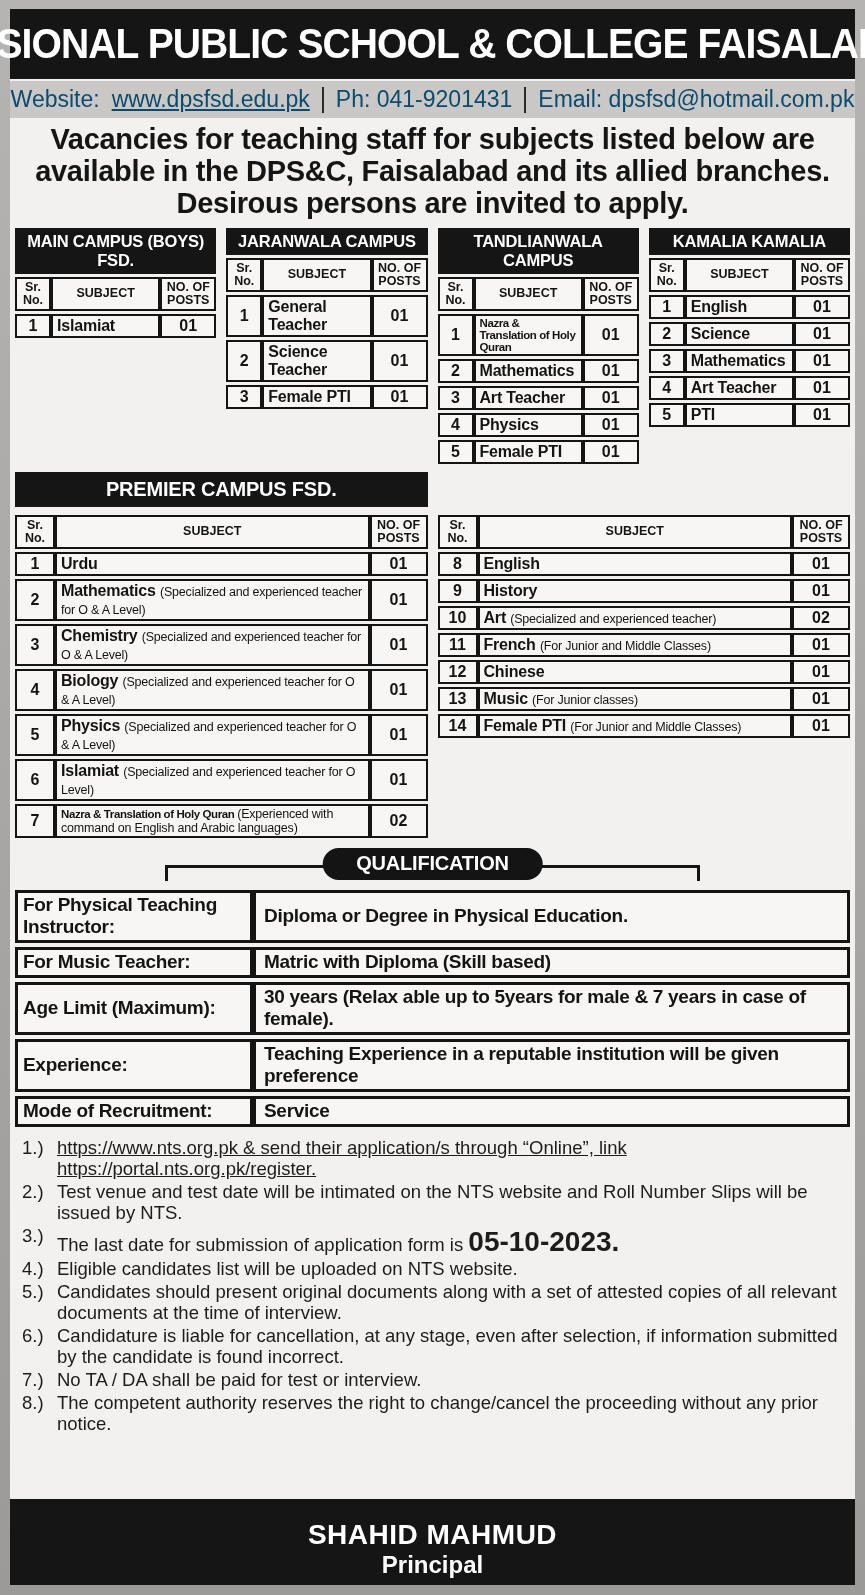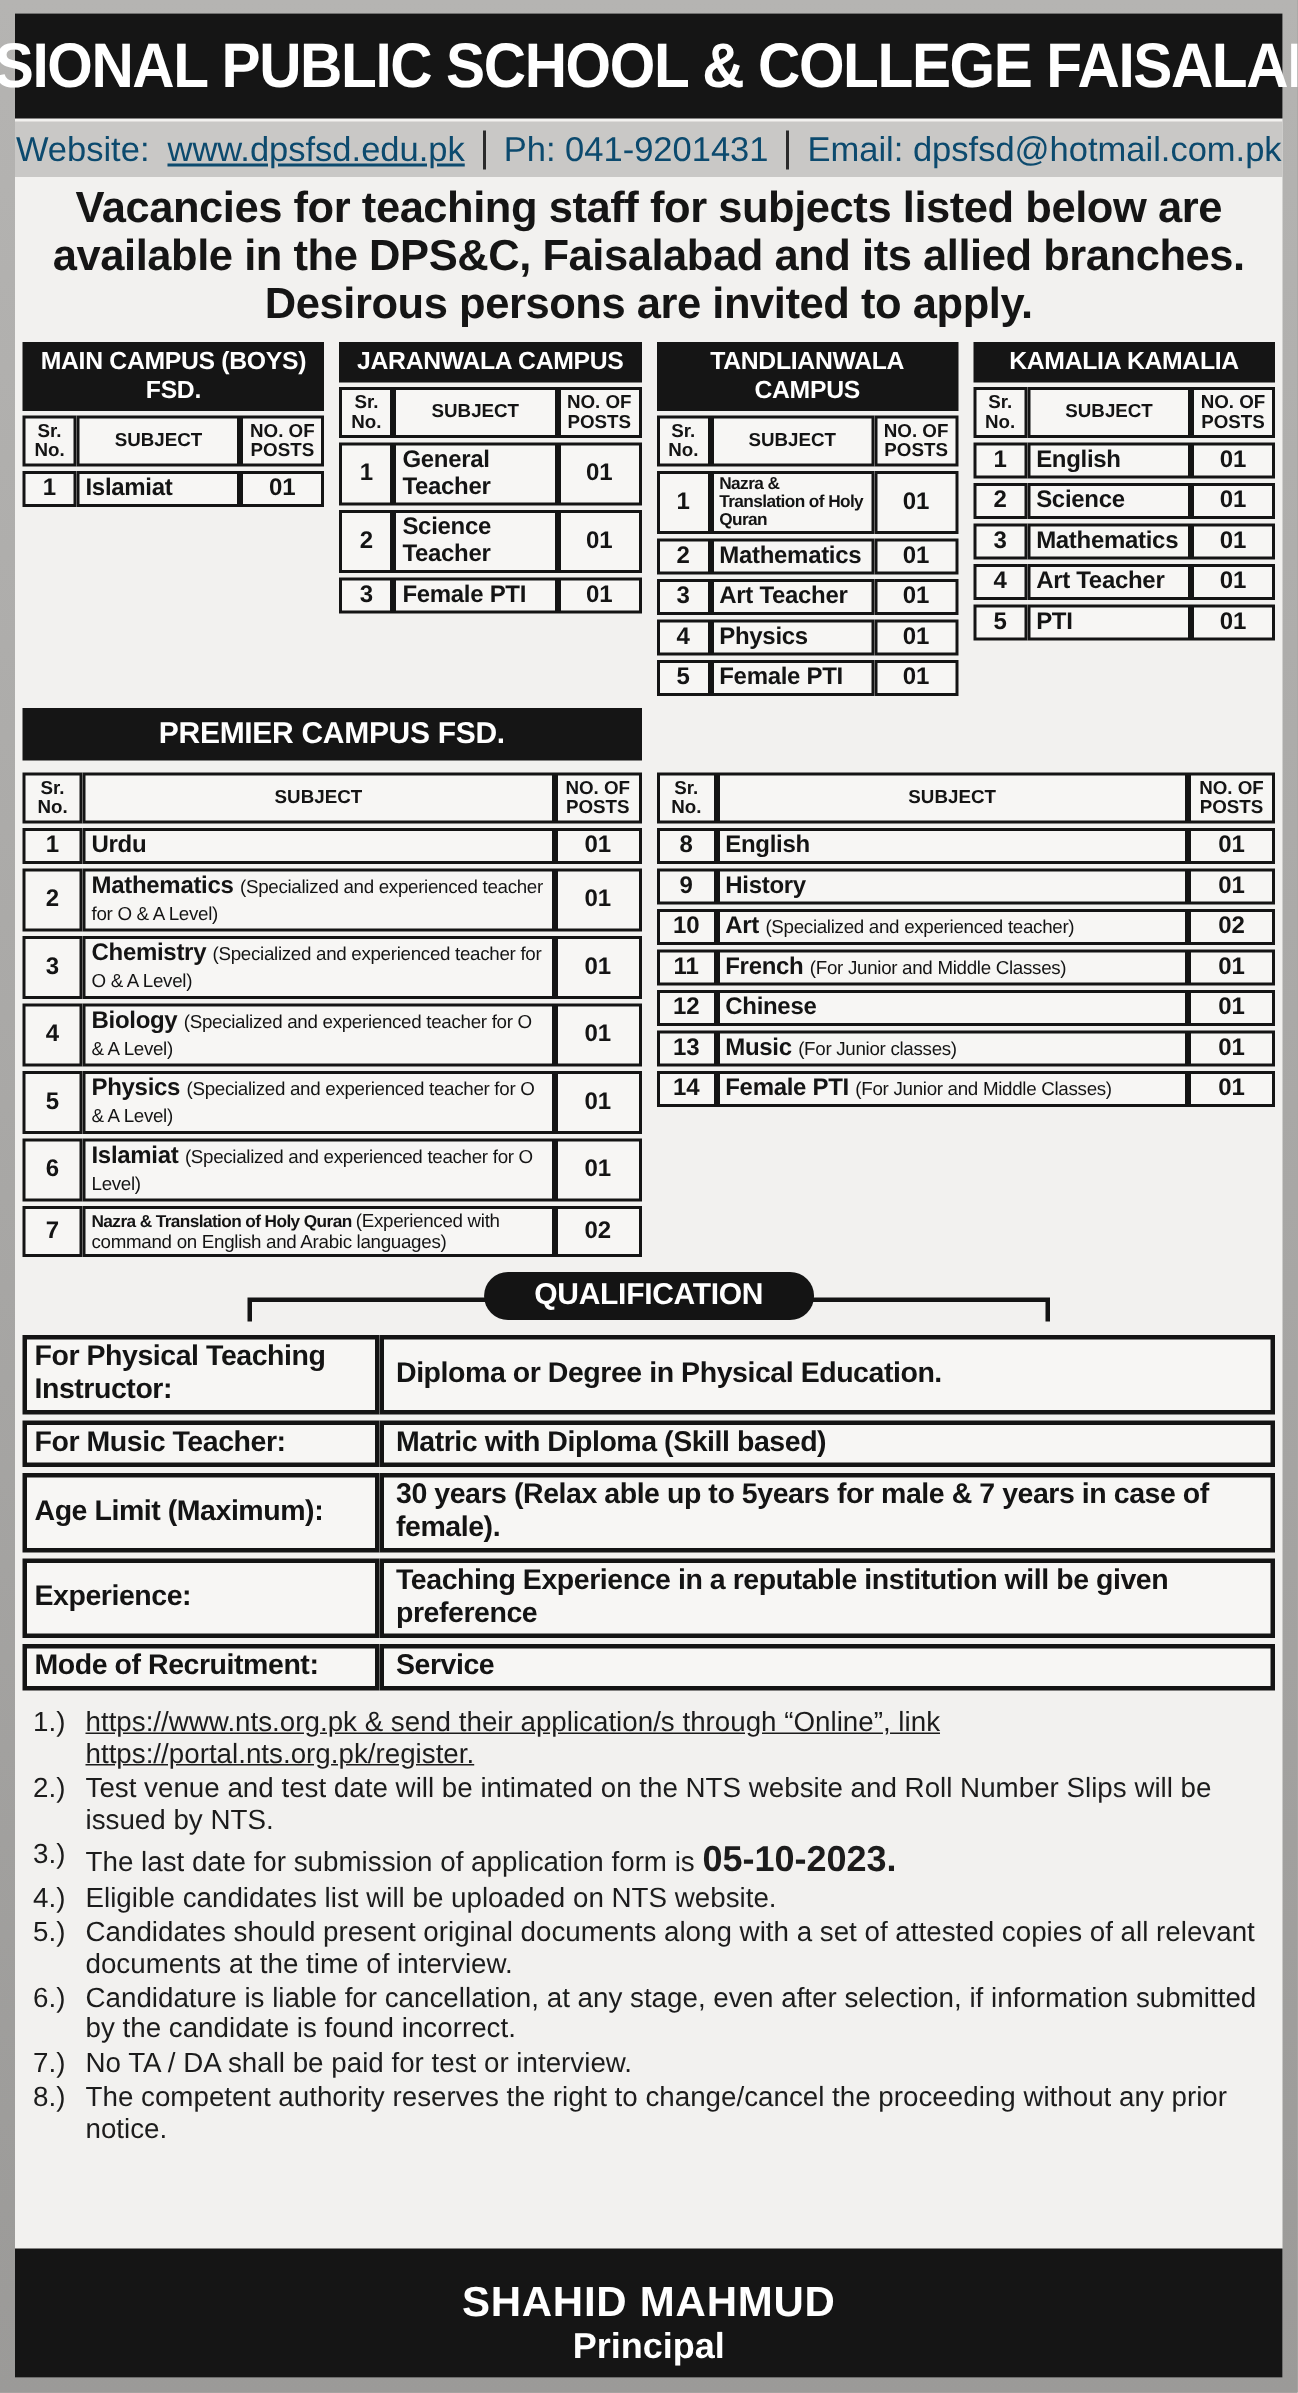--- a/index.html
+++ b/index.html
@@ -45,21 +45,21 @@
 
   .qtable { border-spacing:0 4px; }
   .qtable td { border-width:3px; font-weight:bold; font-size:19px; letter-spacing:-.3px; padding:1px 8px 2px; }
   .qtable td.ql { width:238px; padding-left:5px; }
 
   .numlist { margin-top:7px; font-size:18.5px; color:#1c1c1c; line-height:1.13; }
   .li { display:flex; margin-bottom:2px; }
   .li .num { flex:0 0 42px; padding-left:7px; }
   .li .btxt { flex:1; padding-right:2px; }
   .bold { font-weight:normal; }
-  .date { font-weight:bold; font-size:24px; }
+  .date { font-weight:bold; font-size:28px; }
   .blocklink { display:block; }
 
   .footer { flex:none; background:#151515; color:#fff; text-align:center; padding:20px 0 6px; margin-top:3px; }
   .footer .fname { font-size:28px; font-weight:bold; letter-spacing:.5px; }
   .footer .frole { font-size:24px; font-weight:bold; }
 </style>
 </head>
 <body>
 
 <div class="page">

